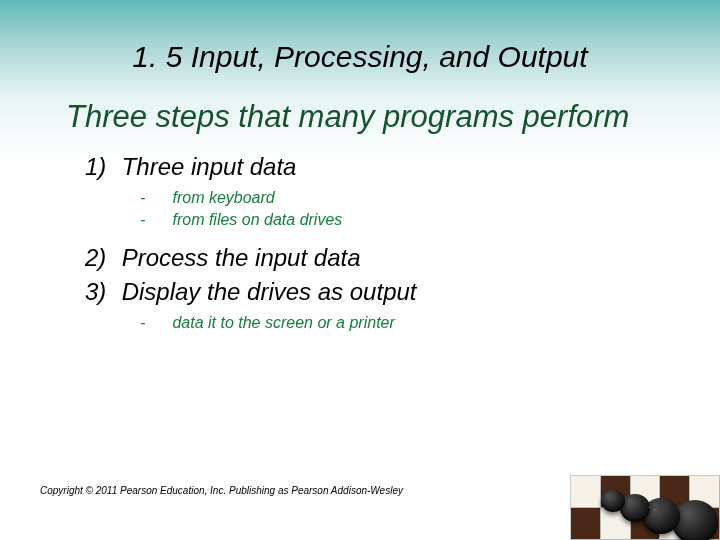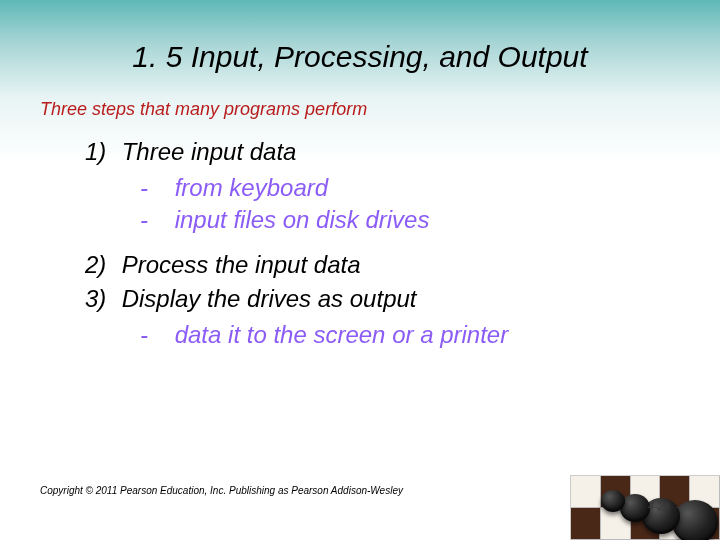--- a/index.html
+++ b/index.html
@@ -17,40 +17,41 @@
     font-style: italic;
   }
   .title {
     font-size: 30px;
     text-align: center;
     color: #000;
     margin-bottom: 25px;
     font-weight: normal;
   }
   .subtitle {
-    font-size: 18px;
-    color: #b91c1c;
+    font-size: 31px;
+    color: #14532d;
     margin-bottom: 18px;
     font-weight: normal;
+    margin-left: 26px;
   }
   .ol-item {
     font-size: 24px;
     color: #000;
     margin-left: 45px;
     margin-bottom: 6px;
     font-weight: normal;
   }
   .ol-num { display: inline-block; width: 30px; }
   .sub-list {
     margin-left: 100px;
     margin-bottom: 14px;
   }
   .sub-item {
-    font-size: 24px;
-    color: #8b5cf6;
+    font-size: 16px;
+    color: #15803d;
     line-height: 1.35;
   }
   .dash { display: inline-block; width: 28px; }
   .footer {
     position: absolute;
     bottom: 28px;
     left: 40px;
     right: 40px;
     height: 20px;
   }
@@ -111,21 +112,21 @@
     <span>Three input data</span>
   </div>
 
   <div class="sub-list">
     <div class="sub-item">
       <span class="dash">-</span>
       <span>from keyboard</span>
     </div>
     <div class="sub-item">
       <span class="dash">-</span>
-      <span>input files on disk drives</span>
+      <span>from files on data drives</span>
     </div>
   </div>
 
   <div class="ol-item">
     <span class="ol-num">2)</span>
     <span>Process the input data</span>
   </div>
 
   <div class="ol-item">
     <span class="ol-num">3)</span>

